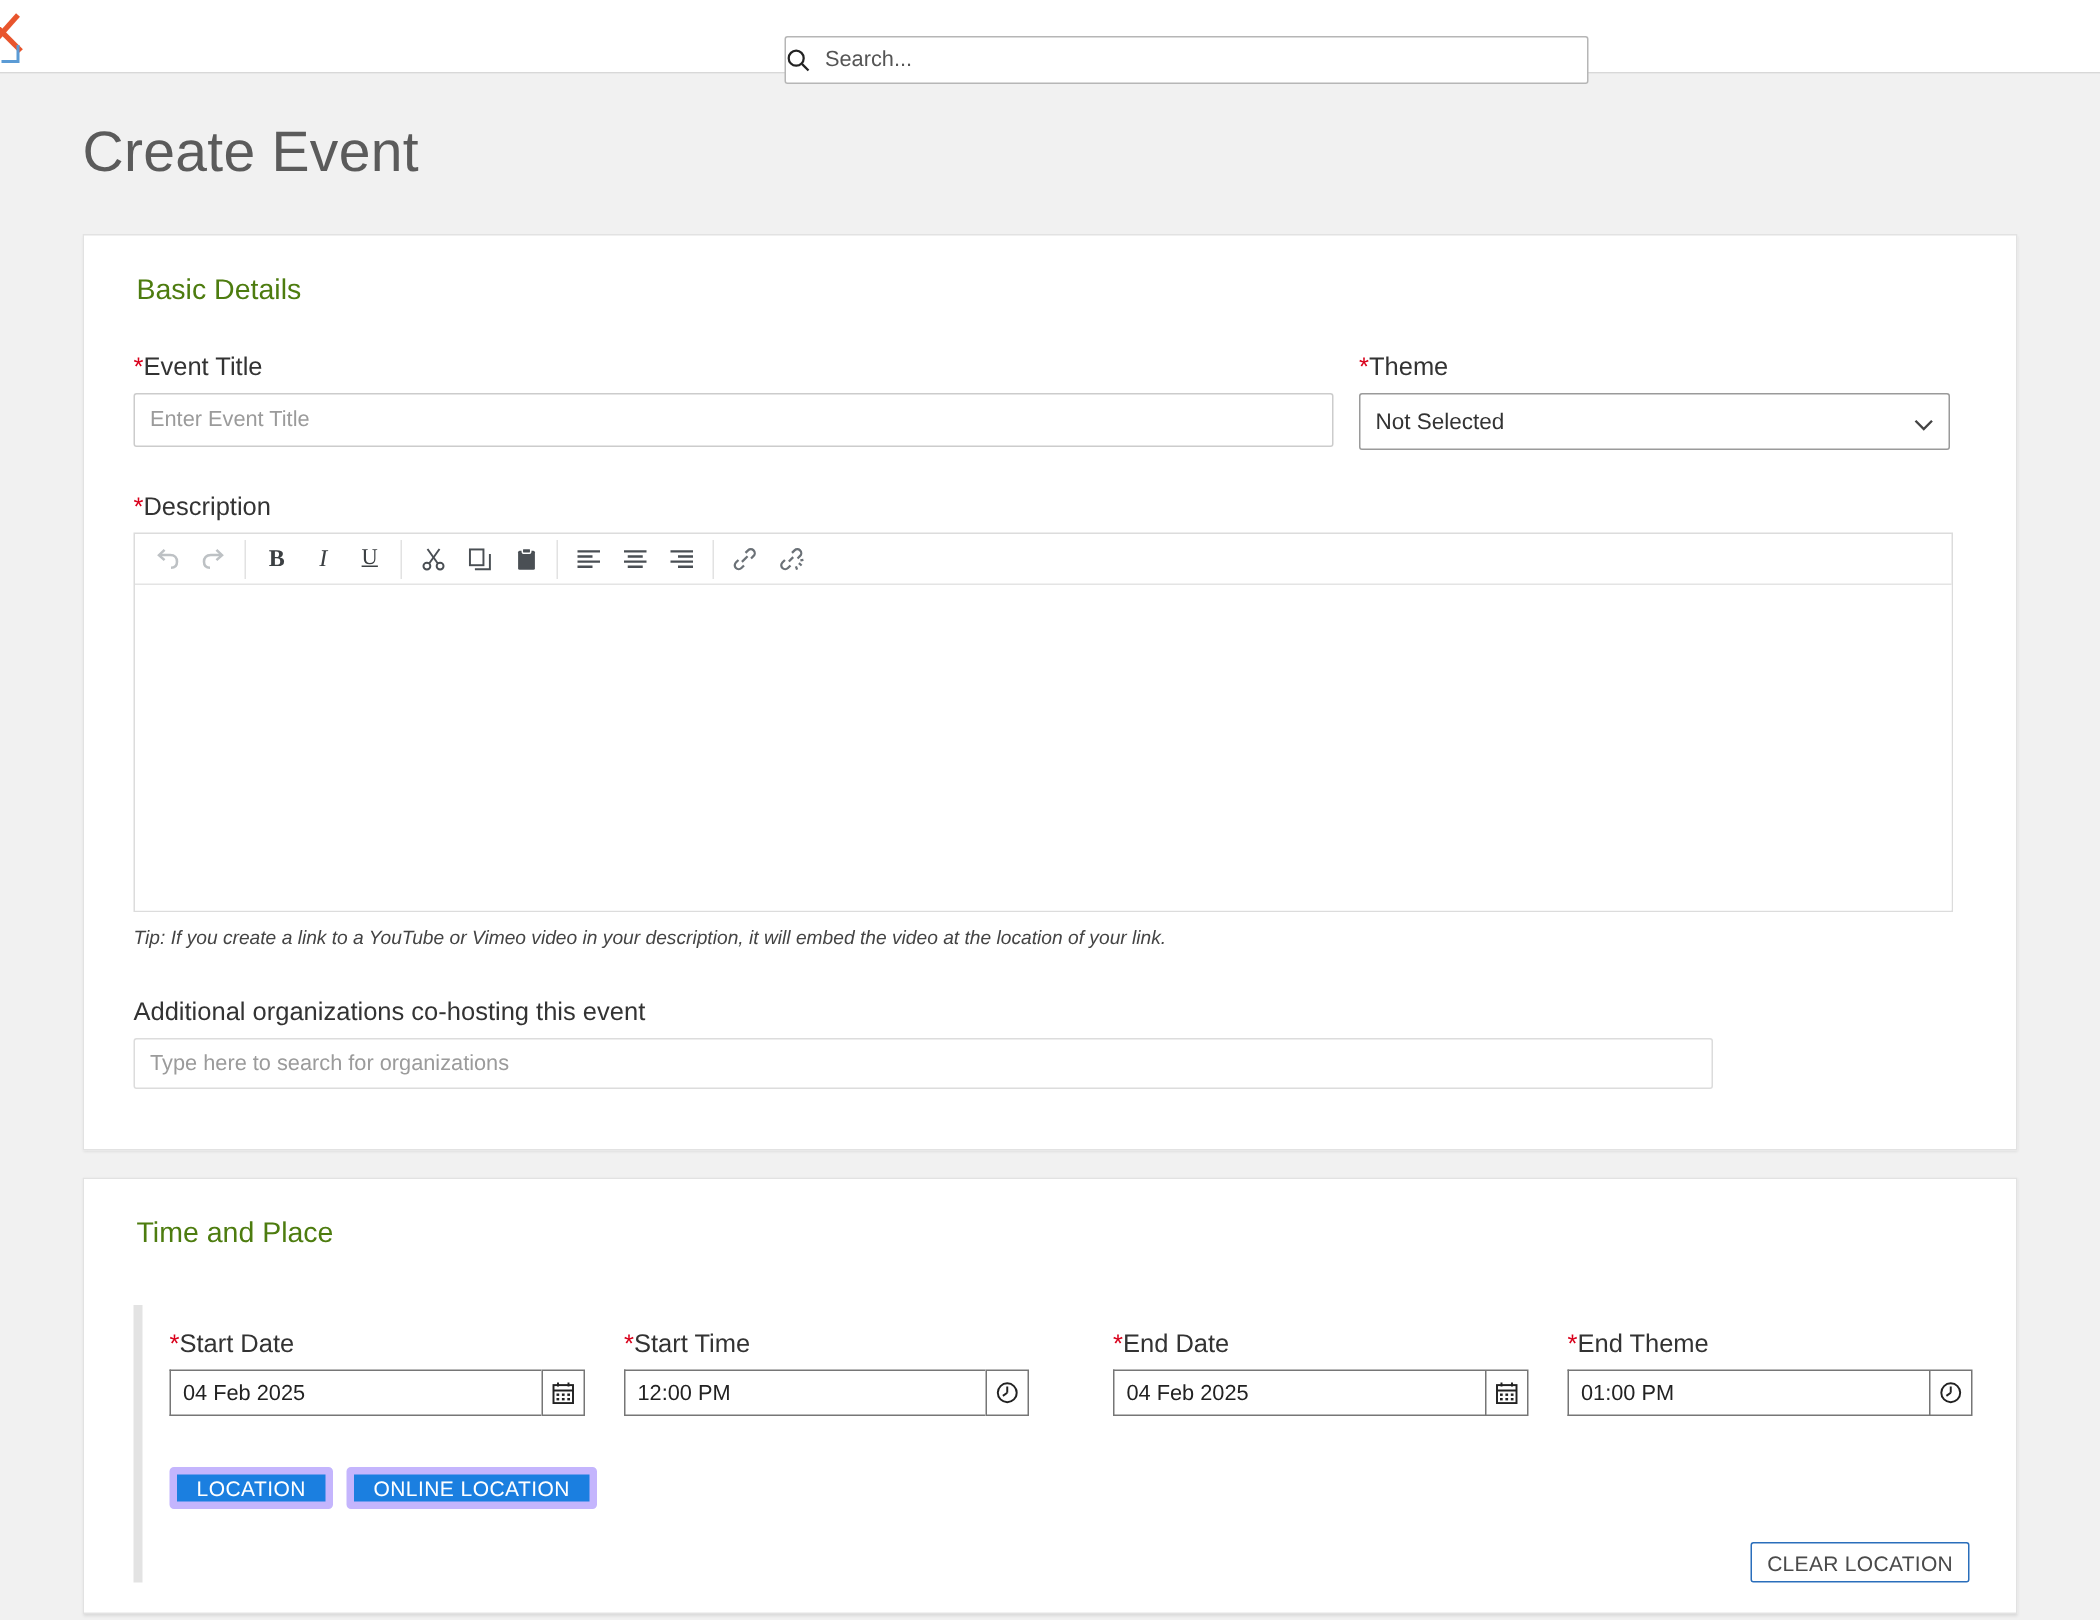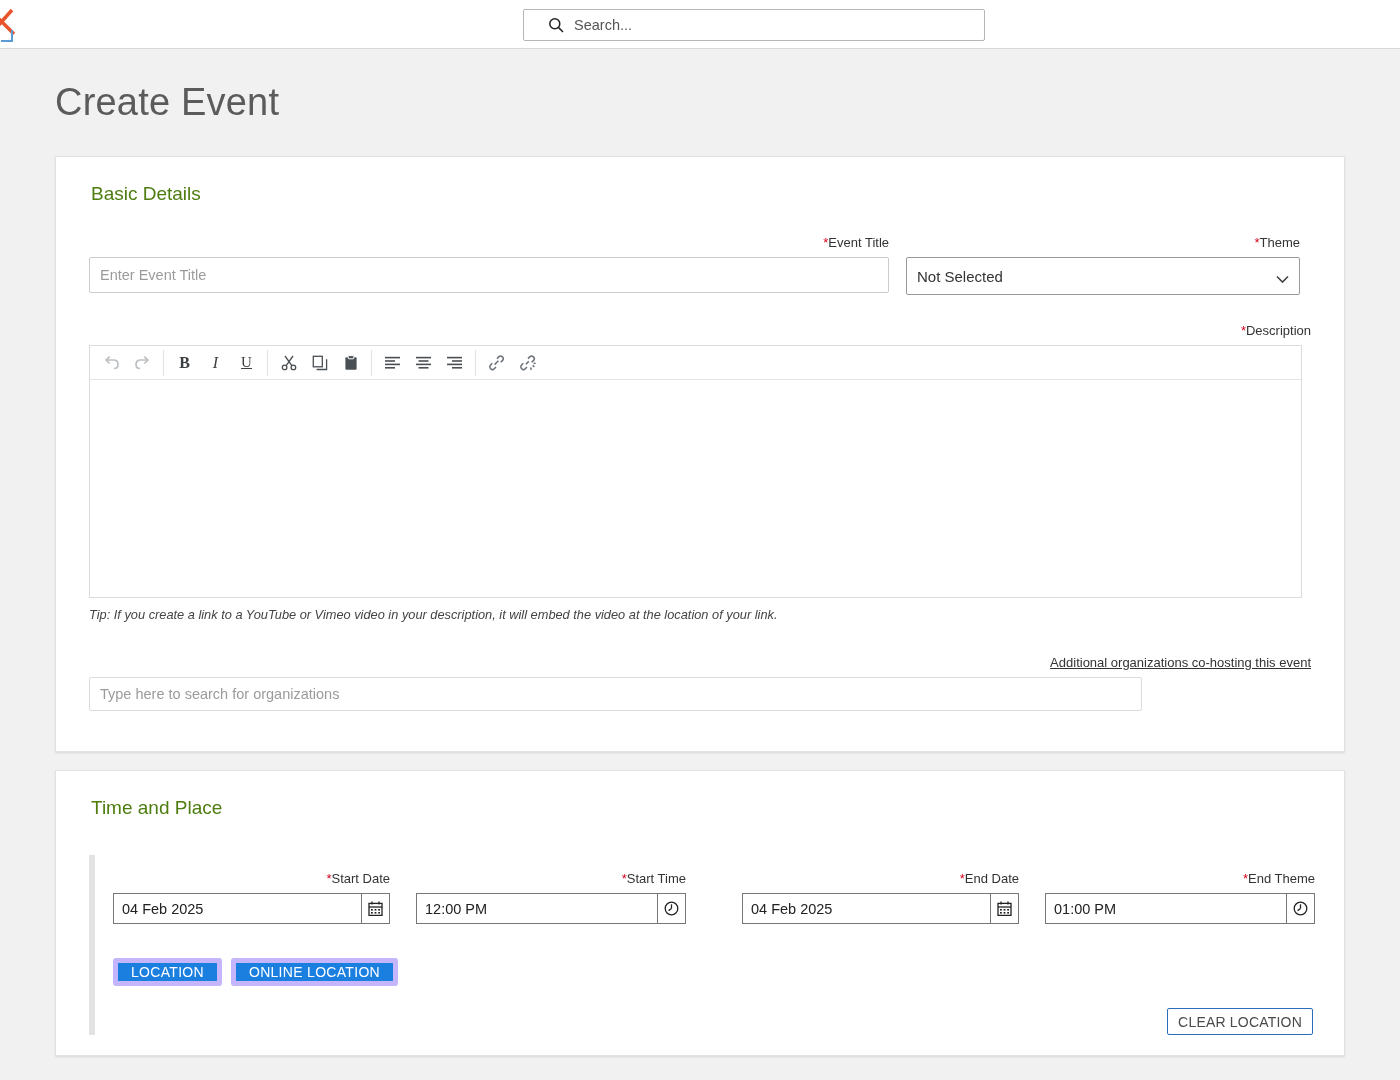--- a/index.html
+++ b/index.html
@@ -24,29 +24,29 @@
     position: absolute;
     left: 0px;
     top: 8px;
     width: 26px;
     height: 36px;
     overflow: hidden;
   }
   .search-wrap {
     position: absolute;
     left: 523px;
-    top: 9px;
-    width: 462px;
+    top: 24px;
+    width: 536px;
     height: 32px;
     border: 1px solid #b6b6b6;
     border-radius: 2px;
     background: #fff;
     display: flex;
     align-items: center;
-    padding: 0 24px;
+    padding: 0 0;
   }
   .search-icon { width: 16px; height: 16px; flex: 0 0 16px; margin-right: 8px; }
   .search-input {
     border: 0;
     outline: 0;
     flex: 1;
     font-family: "Liberation Sans", sans-serif;
     font-size: 14.5px;
     color: #333;
     background: transparent;
@@ -75,25 +75,24 @@
   .section-title {
     font-size: 19px;
     font-weight: 400;
     color: #4d7c0f;
     margin: 0 0 30px 2px;
   }
   .card-time .section-title { margin-bottom: 36px; }
 
   .req { color: #d9001b; }
   .field-label {
-    font-size: 13px;
+    font-size: 17px;
     color: #333;
     margin-bottom: 7px;
     display: block;
-    text-align: right;
   }
 
   .row { display: flex; }
   .col-title { width: 800px; margin-right: 17px; }
   .col-theme { width: 394px; }
 
   .text-input {
     width: 100%;
     height: 36px;
     border: 1px solid #ccc;
@@ -166,21 +165,21 @@
     height: 217px;
     background: #fff;
   }
   .tip {
     font-size: 12.8px;
     font-style: italic;
     color: #444;
     margin-top: 9px;
   }
 
-  .cohost-block { margin-top: 33px; text-decoration: underline; }
+  .cohost-block { margin-top: 33px; }
   .cohost-input {
     width: 1053px;
     height: 34px;
     border: 1px solid #dcdcdc;
     border-radius: 2px;
     padding: 16px 10px;
     font-family: "Liberation Sans", sans-serif;
     font-size: 14.5px;
     outline: 0;
     color: #333;

